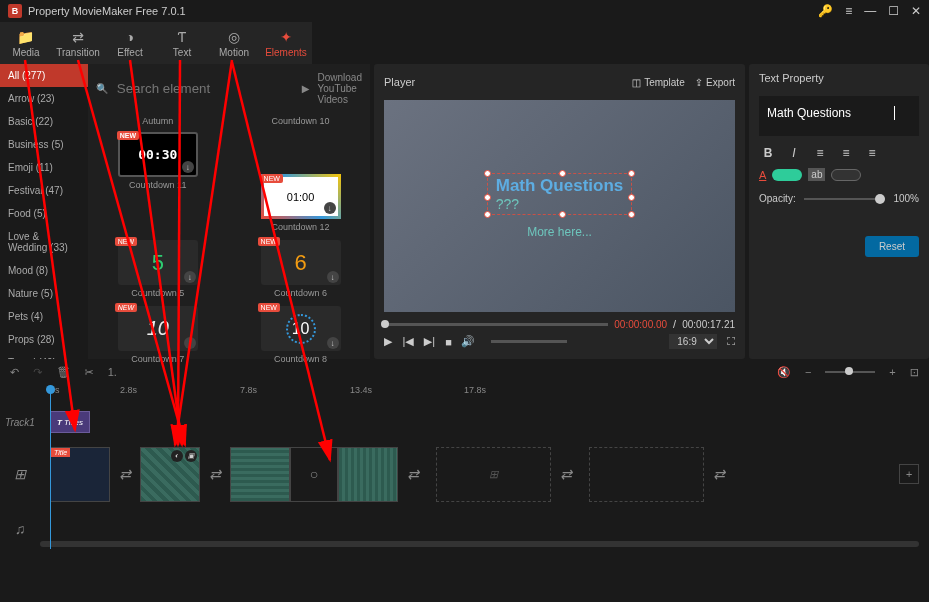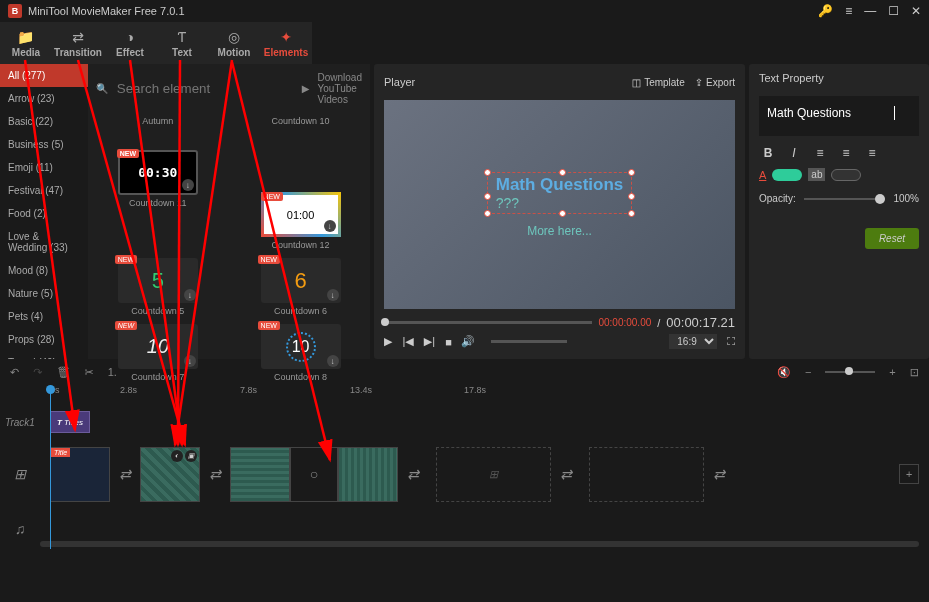--- a/index.html
+++ b/index.html
@@ -10,21 +10,21 @@
 .titlebar .title { flex: 1; color: #ccc; font-size: 11px; }
 .titlebar .controls { display: flex; gap: 12px; align-items: center; }
 .titlebar .controls span { color: #ccc; font-size: 12px; cursor: pointer; }
 .key-icon { color: #f1c40f !important; }
 
 .toolbar { height: 42px; display: flex; }
 .toolbar-left { display: flex; background: #252525; }
 .tool-btn { width: 52px; display: flex; flex-direction: column; align-items: center; justify-content: center; gap: 2px; cursor: pointer; color: #aaa; }
 .tool-btn.active { color: #e74c3c; }
 .tool-btn .icon { font-size: 14px; }
-.tool-btn .label { font-size: 10px; font-weight: bold; }
+.tool-btn .label { font-size: 10px; }
 
 .main { display: flex; height: 295px; }
 .left-panel { width: 370px; background: #1f1f1f; display: flex; }
 .categories { width: 105px; background: #1a1a1a; overflow-y: auto; }
 .cat-item { padding: 6px 8px; color: #aaa; font-size: 10px; cursor: pointer; }
 .cat-item.active { background: #c0392b; color: #fff; }
 
 .elements-area { flex: 1; padding: 4px 8px; }
 .search-row { display: flex; align-items: center; gap: 8px; padding: 4px 0 8px; color: #888; font-size: 10px; }
 .search-row input { background: transparent; border: none; color: #888; outline: none; flex: 1; }
@@ -50,41 +50,41 @@
 .text-box { position: relative; color: #6dc6bd; padding: 2px 8px; }
 .text-box.selected { border: 1px dashed rgba(231,76,60,0.8); }
 .text-box .main-text { font-size: 17px; font-weight: bold; color: #5dade2; }
 .text-box .sub-text { font-size: 14px; color: #6dc6bd; }
 .handle { position: absolute; width: 7px; height: 7px; background: #fff; border-radius: 50%; border: 1px solid #e74c3c; }
 .more-text { color: #6dc6bd; font-size: 12px; margin-top: 10px; }
 .seek-row { display: flex; align-items: center; gap: 6px; }
 .seek { flex: 1; height: 3px; background: #555; position: relative; }
 .seek .thumb { position: absolute; left: -3px; top: -3px; width: 8px; height: 8px; background: #ccc; border-radius: 50%; }
 .time-cur { color: #e74c3c; font-size: 10px; }
-.time-dur { color: #ccc; font-size: 13px; }
+.time-dur { color: #ccc; font-size: 10px; }
 .play-row { display: flex; align-items: center; gap: 10px; padding: 4px 0; }
 .play-row .vol-slider { flex: 1; height: 3px; background: #555; margin: 0 6px; max-width: 100px; }
 .play-row .spacer { flex: 1; }
 .ratio-sel { background: #333; color: #ccc; border: none; font-size: 10px; padding: 1px 4px; }
 
 .prop-panel { width: 180px; background: #252525; border-radius: 3px; padding: 6px 10px; }
 .prop-title { color: #ccc; font-size: 11px; padding: 2px 0 8px; }
 .prop-sub { color: #aaa; font-size: 10px; padding: 4px 0; }
 .text-editor { background: #1a1a1a; padding: 10px 8px; margin: 4px 0 10px; min-height: 40px; color: #fff; font-size: 12px; position: relative; }
 .text-editor::after { content: ''; position: absolute; right: 24px; width: 1px; height: 14px; background: #fff; top: 10px; }
 .prop-row { display: flex; gap: 4px; margin: 4px 0; }
 .prop-row select, .prop-row .sel { background: #333; color: #ccc; border: none; font-size: 10px; padding: 2px 4px; height: 20px; }
 .fmt-btns { display: flex; gap: 8px; margin: 8px 0; }
 .fmt-btns span { width: 18px; text-align: center; color: #ccc; cursor: pointer; font-size: 12px; }
 .color-row { display: flex; gap: 6px; align-items: center; margin: 8px 0; }
 .color-sw { width: 30px; height: 12px; border-radius: 6px; }
 .opacity-row { display: flex; align-items: center; gap: 8px; margin-top: 12px; font-size: 10px; }
 .opacity-row .slider { flex: 1; height: 2px; background: #555; position: relative; }
 .opacity-row .slider .thumb { position: absolute; right: 0; top: -4px; width: 10px; height: 10px; background: #ccc; border-radius: 50%; }
-.reset-btn { background: #4d7c0f; color: #ccc; border: none; padding: 5px 14px; font-size: 10px; border-radius: 3px; margin-top: 24px; float: right; cursor: pointer; font-style: italic; }
+.reset-btn { background: #0369a1; color: #ccc; border: none; padding: 5px 14px; font-size: 10px; border-radius: 3px; margin-top: 32px; float: right; cursor: pointer; }
 
 .timeline-toolbar { height: 26px; background: #1a1a1a; display: flex; align-items: center; padding: 0 10px; gap: 14px; color: #888; }
 .timeline-toolbar .spacer { flex: 1; }
 .zoom-slider { width: 50px; height: 2px; background: #555; position: relative; }
 .zoom-slider .thumb { position: absolute; left: 20px; top: -4px; width: 8px; height: 8px; background: #ccc; border-radius: 50%; }
 
 .timeline { background: #1a1a1a; position: relative; padding-left: 40px; }
 .ruler { height: 20px; display: flex; position: relative; color: #888; font-size: 9px; }
 .ruler span { position: absolute; }
 .playhead { position: absolute; left: 50px; top: 0; bottom: 0; width: 1px; background: #3498db; z-index: 5; }
@@ -108,21 +108,21 @@
 .audio-track { height: 40px; }
 
 .arrow { position: absolute; pointer-events: none; z-index: 20; }
 .scrollbar-h { position: absolute; bottom: 2px; left: 40px; right: 10px; height: 6px; background: #333; border-radius: 3px; }
 </style>
 </head>
 <body>
 
 <div class="titlebar">
   <div class="logo">B</div>
-  <div class="title">MiniTool MovieMaker Free 7.0.1</div>
+  <div class="title">Property MovieMaker Free 7.0.1</div>
   <div class="controls">
     <span class="key-icon">🔑</span>
     <span>≡</span>
     <span>—</span>
     <span>☐</span>
     <span>✕</span>
   </div>
 </div>
 
 <div class="toolbar">
@@ -157,36 +157,36 @@
 <div class="main">
 
   <div class="left-panel">
     <div class="categories" id="cat-list">
         <div class="cat-item active">All (277)</div>
         <div class="cat-item">Arrow (23)</div>
         <div class="cat-item">Basic (22)</div>
         <div class="cat-item">Business (5)</div>
         <div class="cat-item">Emoji (11)</div>
         <div class="cat-item">Festival (47)</div>
-        <div class="cat-item">Food (2)</div>
+        <div class="cat-item">Food (5)</div>
         <div class="cat-item">Love &amp; Wedding (33)</div>
         <div class="cat-item">Mood (8)</div>
         <div class="cat-item">Nature (5)</div>
         <div class="cat-item">Pets (4)</div>
         <div class="cat-item">Props (28)</div>
         <div class="cat-item">Travel (40)</div>
       </div>
     <div class="elements-area">
       <div class="search-row">
         <span>🔍</span>
         <input placeholder="Search element" style="">
         <span>▶</span>
         <span>Download YouTube Videos</span>
       </div>
-      <div class="elements-grid" style="margin-bottom:24px">
+      <div class="elements-grid" style="margin-bottom:6px">
         <div class="el-label" style="text-align:center">Autumn</div>
         <div class="el-label" style="text-align:center">Countdown 10</div>
       </div>
       <div class="elements-grid" id="el-grid">
           <div class="el-item">
             <div class="el-thumb timer">00:30<div class="new-badge">NEW</div><div class="dl-badge">↓</div></div>
             <div class="el-label">Countdown 11</div>
           </div>
           <div class="el-item">
             <div class="el-thumb timer-c">01:00<div class="new-badge">NEW</div><div class="dl-badge">↓</div></div>

